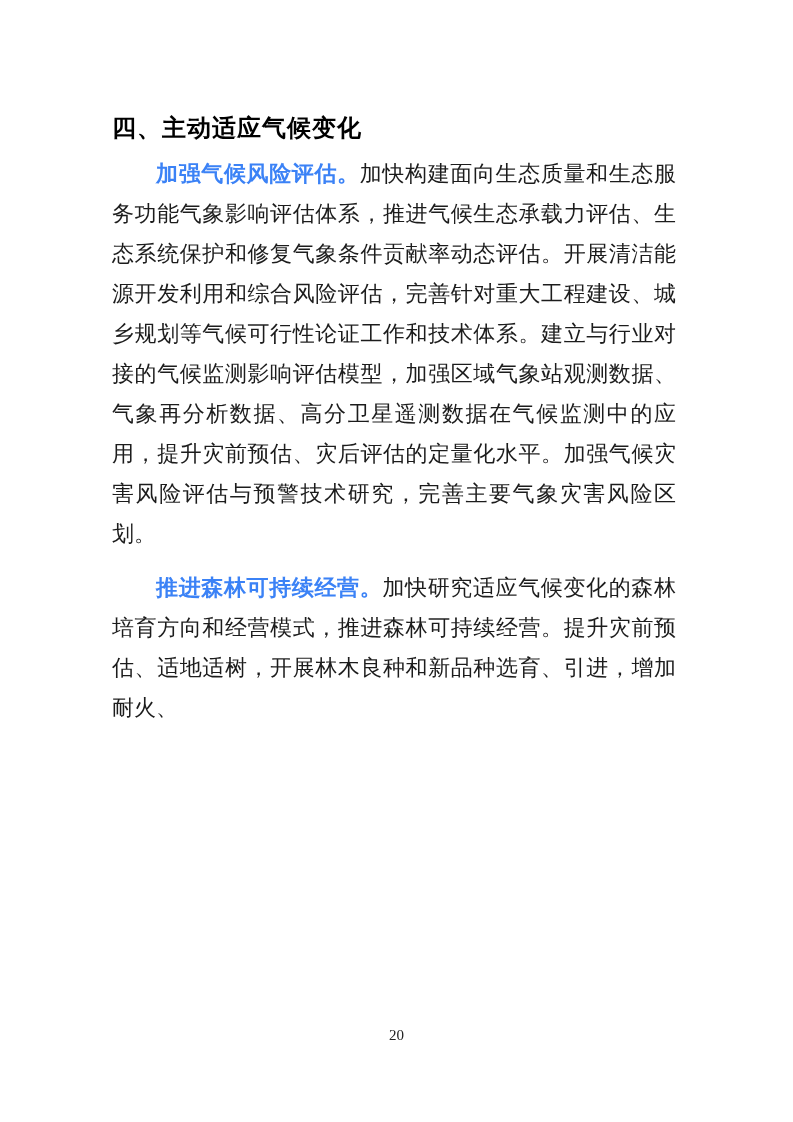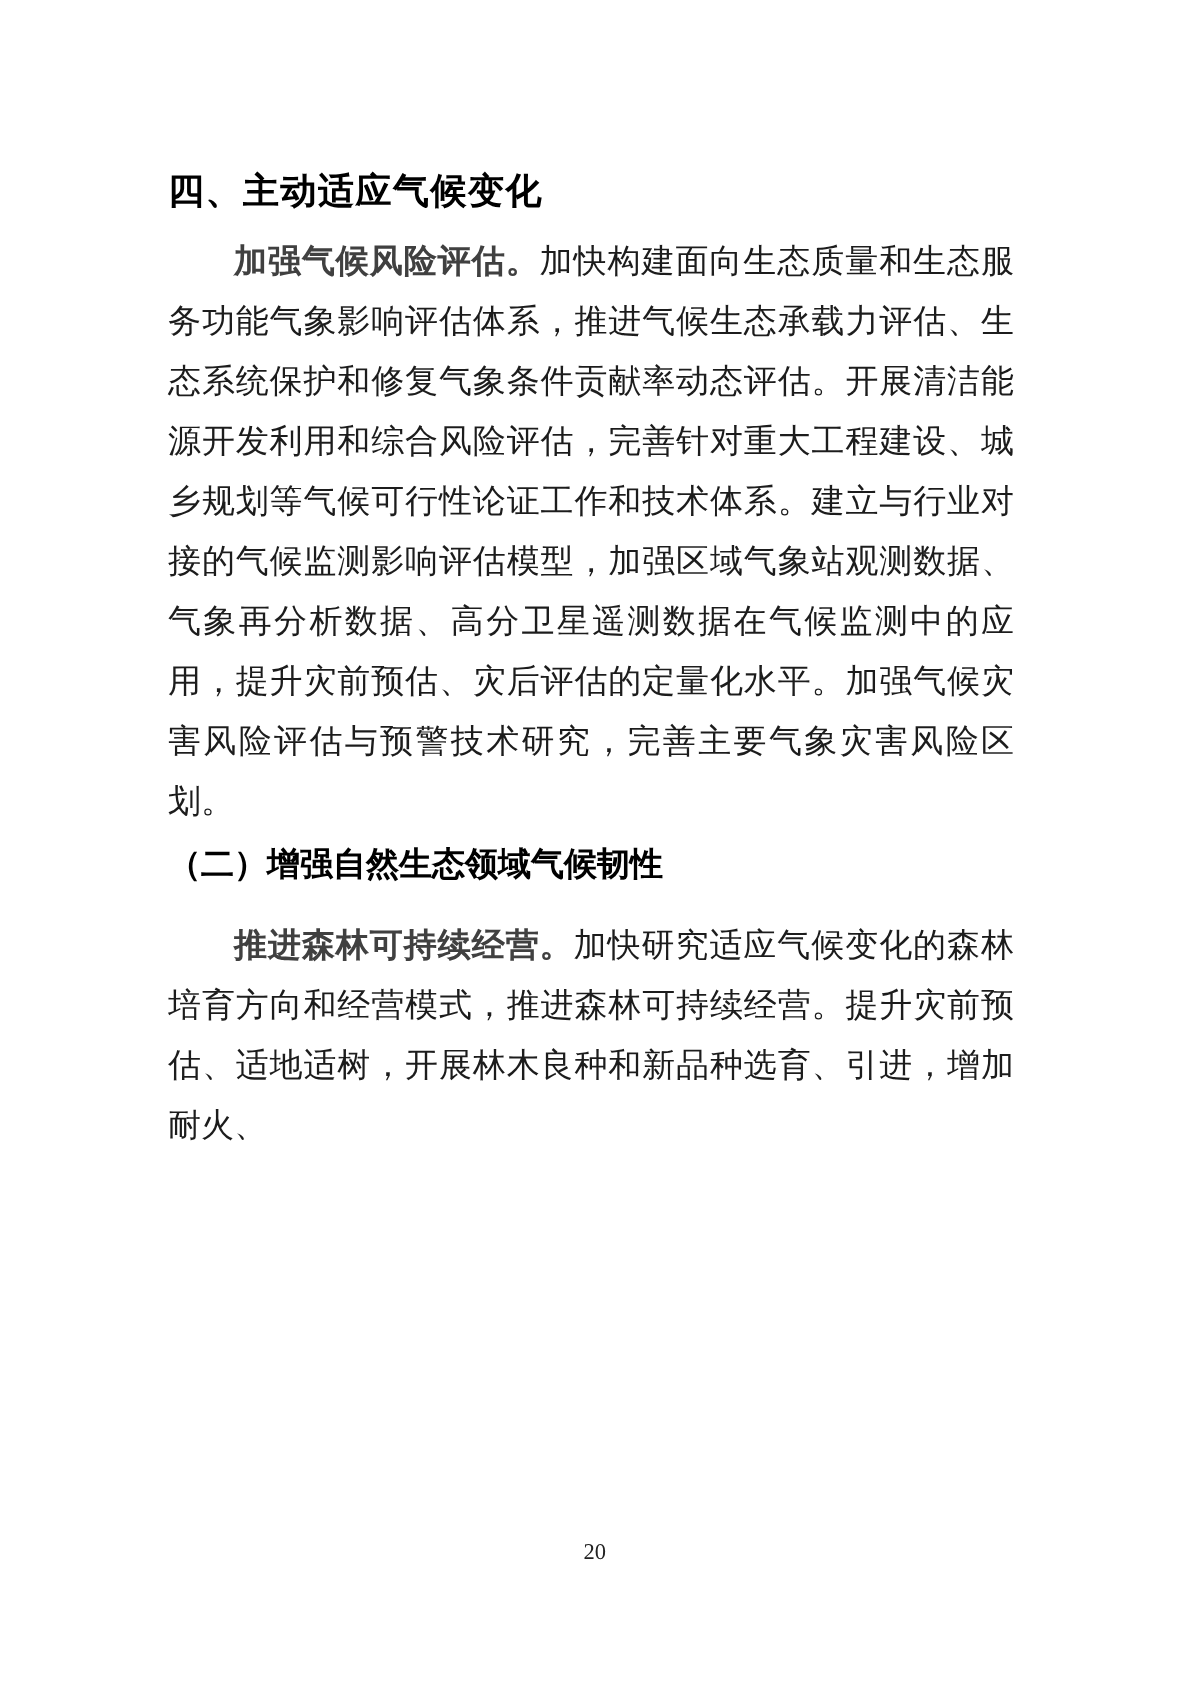--- a/index.html
+++ b/index.html
@@ -52,21 +52,21 @@
     color: #1c1c1c;
   }
   p.body-para.no-gap {
     margin-top: 0;
   }
   p.body-para.after-heading2 {
     margin-top: 14px;
   }
   p.body-para b {
     font-weight: bold;
-    color: #404040;
+    color: #3b82f6;
   }
   .page-number {
     position: absolute;
     left: 0;
     width: 793px;
     top: 1025px;
     text-align: center;
     font-size: 15px;
     line-height: 20px;
     color: #222222;
@@ -77,20 +77,19 @@
 
 <div class="page">
   <div class="content">
 
     <h1 class="chapter-heading">四、主动适应气候变化</h1>
 
 
     <p class="body-para"><b>加强气候风险评估。</b><span>加快构建面向生态质量和生态服务功能气象影响评估体系，推进气候生态承载力评估、生态系统保护和修复气象条件贡献率动态评估。开展清洁能源开发利用和综合风险评估，完善针对重大工程建设、城乡规划等气候可行性论证工作和技术体系。建立与行业对接的气候监测影响评估模型，加强区域气象站观测数据、气象再分析数据、高分卫星遥测数据在气候监测中的应用，提升灾前预估、灾后评估的定量化水平。加强气候灾害风险评估与预警技术研究，完善主要气象灾害风险区划。</span></p>
 
 
-    <h2 class="section-heading second">（二）增强自然生态领域气候韧性</h2>
 
     <p class="body-para after-heading2"><b>推进森林可持续经营。</b><span>加快研究适应气候变化的森林培育方向和经营模式，推进森林可持续经营。提升灾前预估、适地适树，开展林木良种和新品种选育、引进，增加耐火、</span></p>
 
   </div>
 
   <div class="page-number">20</div>
 </div>
 
 </body></html>

